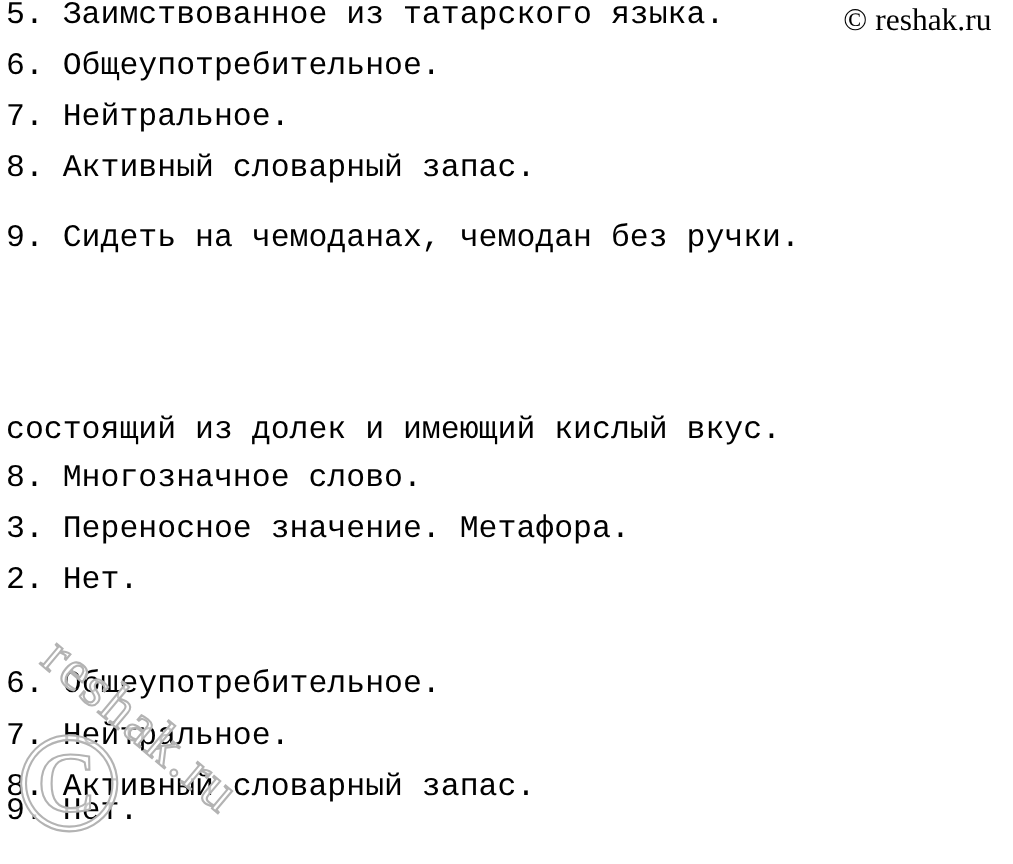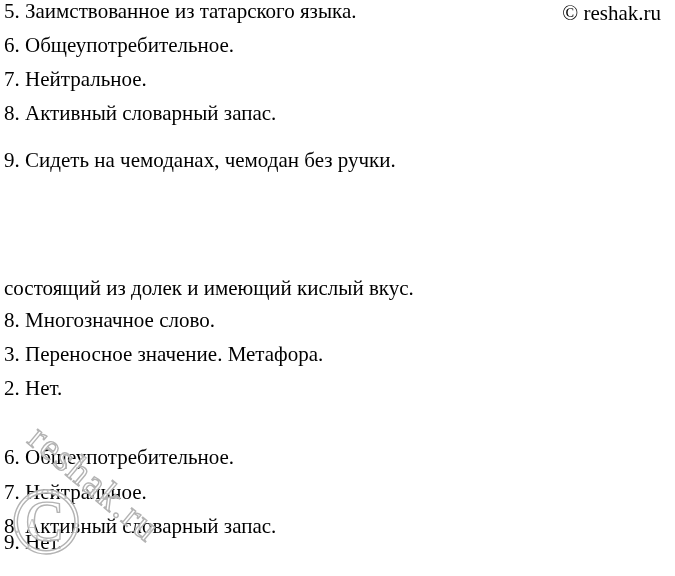--- a/index.html
+++ b/index.html
@@ -15,20 +15,21 @@
     background: #ffffff;
     color: #000000;
     font-family: "Liberation Serif", serif;
   }
   .line {
     position: absolute;
     left: 4px;
     font-size: 21px;
     line-height: 1.15;
     white-space: nowrap;
+    font-family: Liberation Mono, monospace;
   }
   .just {
     white-space: normal;
     width: 669px;
     text-align: justify;
     text-align-last: justify;
   }
   #copyright {
     position: absolute;
     top: 1px;

